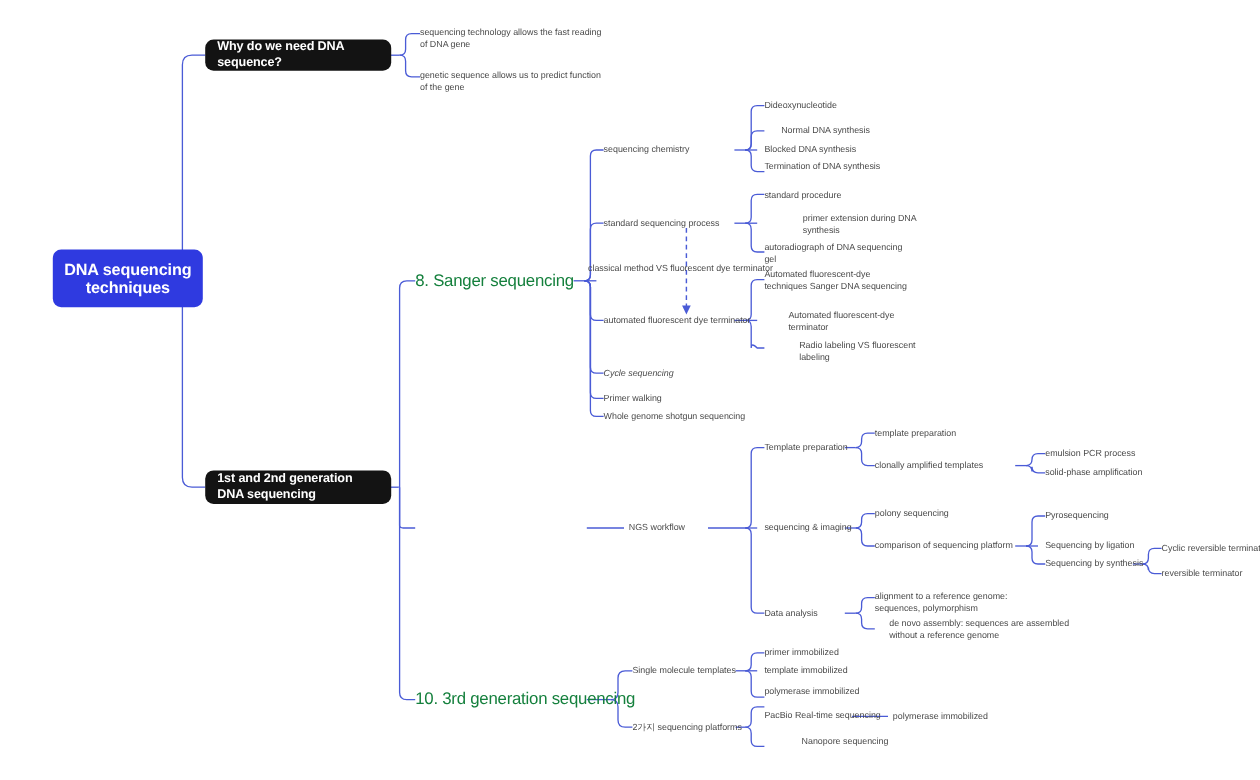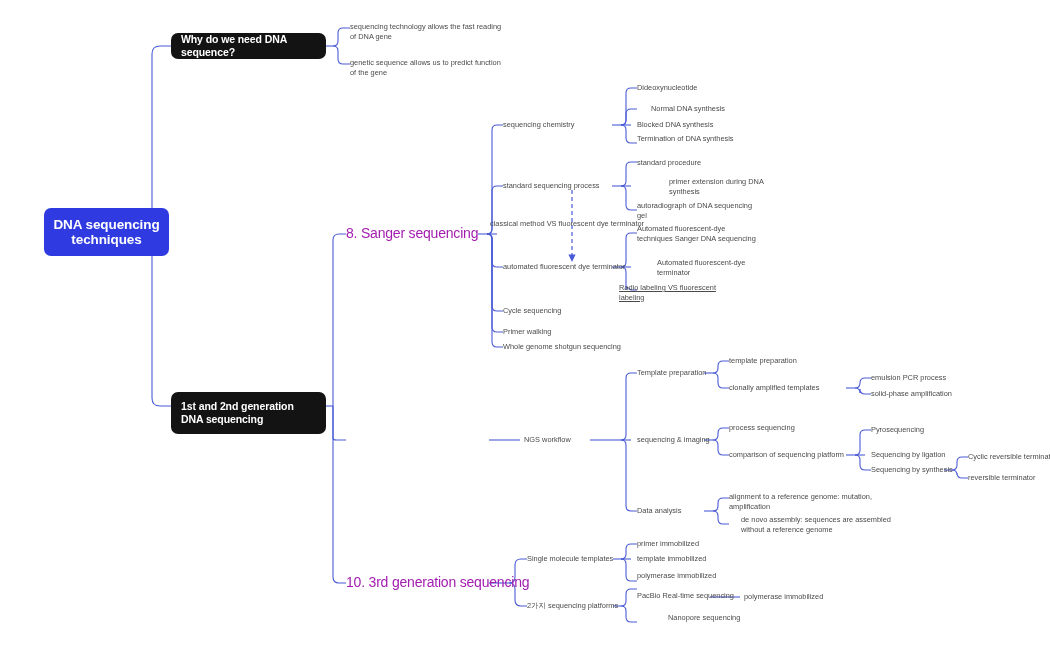--- a/index.html
+++ b/index.html
@@ -38,21 +38,21 @@
     line-height:13px;
     border-radius:7px;
     display:flex;align-items:center;
     padding:6px 10px;
     letter-spacing:-0.1px;
   }
   
   .big{
     font-size:14px;
     line-height:17px;
-    color:#a21caf;
+    color:#15803d;
     letter-spacing:-0.2px;
     white-space:nowrap;
   }
   
   .small{
     font-size:7.4px;
     line-height:9.6px;
     color:#4a4a4a;
     letter-spacing:0px;
   }
@@ -171,21 +171,21 @@
     <span>Why do we need DNA sequence?</span>
   </div>
 
   <div class="node small w1" style="left:350px;top:22px;">
     <span>sequencing technology allows the fast reading of DNA gene</span>
   </div>
   <div class="node small w1" style="left:350px;top:58px;">
     <span>genetic sequence allows us to predict function of the gene</span>
   </div>
 
-  <div class="node blackbox" style="left:171px;top:392px;width:155px;height:42px;">
+  <div class="node blackbox" style="left:171px;top:392px;width:155px;height:28px;">
     <span>1st and 2nd generation DNA sequencing</span>
   </div>
 
   <div class="node big" style="left:346px;top:225px;">
     <span>8. Sanger sequencing</span>
   </div>
 
 
   <div class="node big" style="left:346px;top:574px;">
     <span>10. 3rd generation sequencing</span>
@@ -196,21 +196,21 @@
   </div>
   <div class="node small nw" style="left:503px;top:181px;">
     <span>standard sequencing process</span>
   </div>
   <div class="node small nw" style="left:490px;top:219px;">
     <span>classical method VS fluorescent dye terminator</span>
   </div>
   <div class="node small nw" style="left:503px;top:262px;">
     <span>automated fluorescent dye terminator</span>
   </div>
-  <div class="node small nw" style="left:503px;top:306px;">
+  <div class="node small nw" style="left:503px;top:306px;font-style:italic;">
     <span>Cycle sequencing</span>
   </div>
   <div class="node small nw" style="left:503px;top:327px;text-align:center;">
     <span>Primer walking</span>
   </div>
   <div class="node small nw" style="left:503px;top:342px;">
     <span>Whole genome shotgun sequencing</span>
   </div>
 
   <div class="node small nw" style="left:637px;top:83px;">
@@ -235,21 +235,21 @@
   <div class="node small w2" style="left:637px;top:201px;">
     <span>autoradiograph of DNA sequencing gel</span>
   </div>
 
   <div class="node small w2" style="left:637px;top:224px;">
     <span>Automated fluorescent-dye techniques Sanger DNA sequencing</span>
   </div>
   <div class="node small w2" style="left:637px;top:258px;margin-left:20px;">
     <span>Automated fluorescent-dye terminator</span>
   </div>
-  <div class="node small w2" style="left:619px;top:283px;text-decoration:underline;">
+  <div class="node small w2" style="left:666px;top:283px;">
     <span>Radio labeling VS fluorescent labeling</span>
   </div>
 
   <div class="node small nw" style="left:524px;top:435px;">
     <span>NGS workflow</span>
   </div>
 
   <div class="node small nw" style="left:637px;top:368px;">
     <span>Template preparation</span>
   </div>
@@ -268,21 +268,21 @@
   </div>
 
   <div class="node small nw" style="left:871px;top:373px;">
     <span>emulsion PCR process</span>
   </div>
   <div class="node small nw" style="left:871px;top:389px;">
     <span>solid-phase amplification</span>
   </div>
 
   <div class="node small nw" style="left:729px;top:423px;">
-    <span>process sequencing</span>
+    <span>polony sequencing</span>
   </div>
   <div class="node small nw" style="left:729px;top:450px;">
     <span>comparison of sequencing platform</span>
   </div>
 
   <div class="node small nw" style="left:871px;top:425px;">
     <span>Pyrosequencing</span>
   </div>
   <div class="node small nw" style="left:871px;top:450px;">
     <span>Sequencing by ligation</span>
@@ -292,21 +292,21 @@
   </div>
 
   <div class="node small nw" style="left:968px;top:452px;">
     <span>Cyclic reversible termination</span>
   </div>
   <div class="node small nw" style="left:968px;top:473px;">
     <span>reversible terminator</span>
   </div>
 
   <div class="node small w3" style="left:729px;top:492px;">
-    <span>alignment to a reference genome: mutation, amplification</span>
+    <span>alignment to a reference genome: sequences, polymorphism</span>
   </div>
   <div class="node small w3" style="left:729px;top:515px;margin-left:12px;">
     <span>de novo assembly: sequences are assembled without a reference genome</span>
   </div>
 
   <div class="node small nw" style="left:527px;top:554px;">
     <span>Single molecule templates</span>
   </div>
   <div class="node small nw" style="left:527px;top:601px;">
     <span>2가지 sequencing platforms</span>

